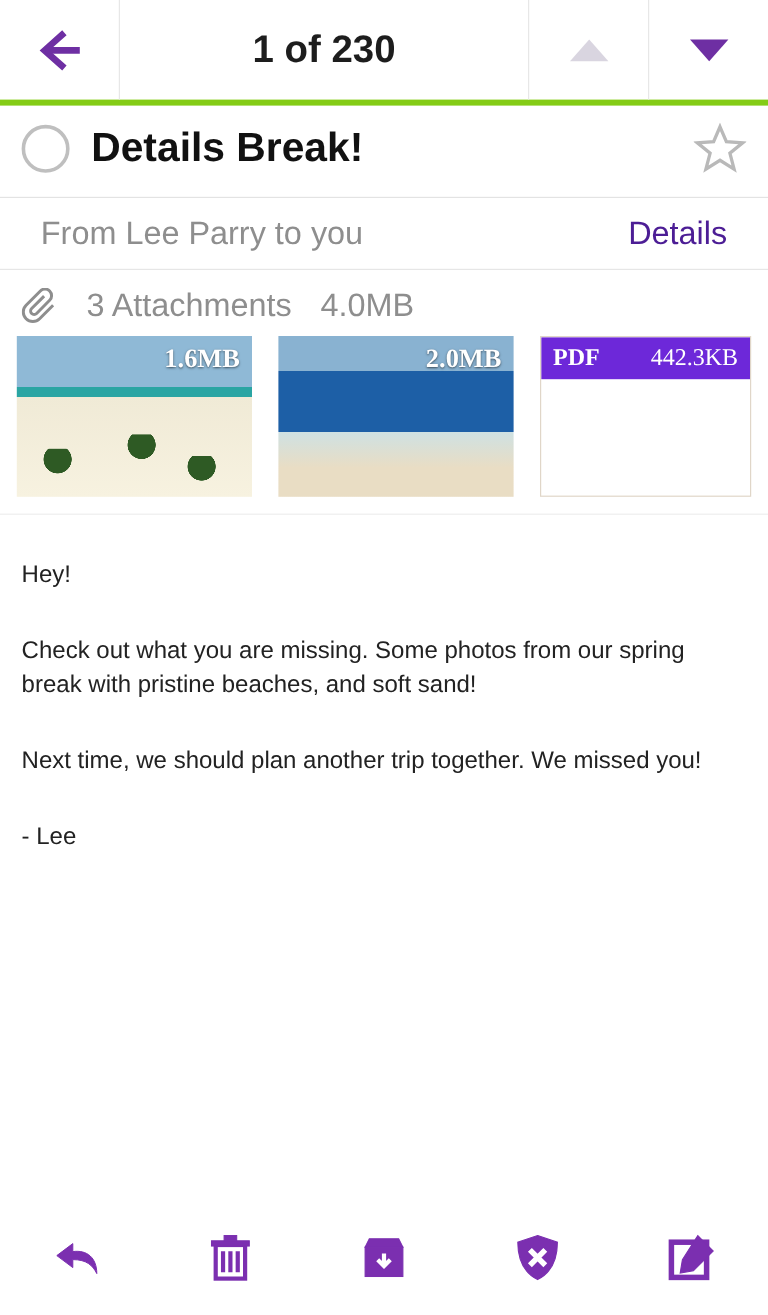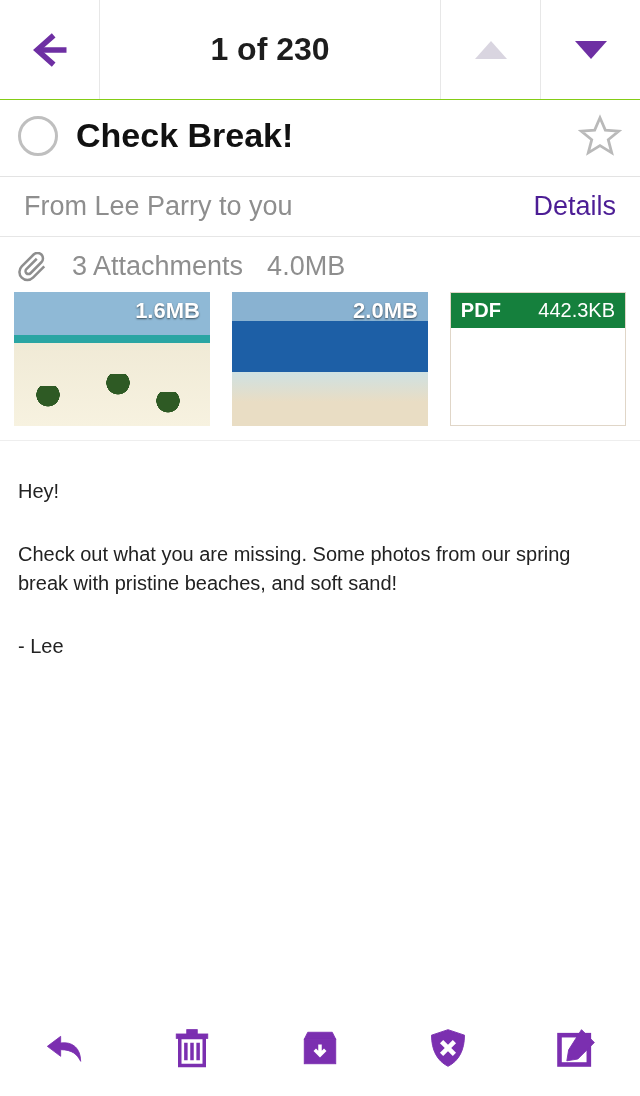--- a/index.html
+++ b/index.html
@@ -1,50 +1,50 @@
 <!DOCTYPE html>
 <html><head>
 <meta charset="utf-8">
 <style>
   * { box-sizing: border-box; margin: 0; padding: 0; }
   html, body { width: 640px; height: 1096px; font-family: -apple-system, "Helvetica Neue", Arial, sans-serif; background: #fff; color: #222; overflow: hidden; }
   
-  .topbar { height: 100px; display: flex; align-items: stretch; border-bottom: 1px solid #84cc16; }
+  .topbar { height: 88px; display: flex; align-items: stretch; border-bottom: 5px solid #84cc16; }
   .tb-back { width: 100px; display:flex; align-items:center; justify-content:center; border-right:1px solid #e7e7e7; }
   .tb-title { flex: 1; display:flex; align-items:center; justify-content:center; font-size: 32px; font-weight: 600; color:#1d1d1d;}
   .tb-up, .tb-down { width: 100px; display:flex; align-items:center; justify-content:center; border-left:1px solid #e7e7e7;}
   .arrow-left-svg { width:44px; height:44px; }
   .tri-up { width:0; height:0; border-left:16px solid transparent; border-right:16px solid transparent; border-bottom:18px solid #d9d5e0;}
   .tri-down { width:0; height:0; border-left:16px solid transparent; border-right:16px solid transparent; border-top:18px solid #6e2fa3;}
   
   .subject-row { display:flex; align-items:center; padding: 14px 18px 18px 18px; border-bottom:1px solid #e3e3e3;}
   .sel-circle { width:40px; height:40px; border:3px solid #bfbfbf; border-radius:50%; flex-shrink:0; margin-right:18px;}
   .subj-block { flex:1; min-width:0;}
   .subj { font-size: 34px; font-weight:700; color:#111; line-height:1.15;}
   .subj-date { font-size:26px; color:#8e8e8e; margin-top:2px;}
   .star { width:44px; height:44px; flex-shrink:0;}
   
-  .from-row { display:flex; align-items:center; justify-content:space-between; padding: 14px 24px; border-bottom:1px solid #e6e6e6;}
+  .from-row { display:flex; align-items:center; justify-content:space-between; padding: 14px 34px; border-bottom:1px solid #e6e6e6;}
   .from-text { font-size:27px; color:#8e8e8e;}
   .details { font-size:27px; color:#4c1d95;}
   
   .att-head { display:flex; align-items:center; gap:24px; padding: 14px 18px 10px 18px; color:#8e8e8e; font-size:27px;}
   .clip { width:30px; height:30px; }
   
-  .att-strip { display:flex; gap:22px; padding: 0 14px 14px 14px; border-bottom:1px solid #eee;}
+  .att-strip { display:flex; gap:22px; padding: 0 14px 14px 14px; border-bottom:1px solid #eee;font-family:Liberation Serif, serif;}
   .att { position:relative; width:198px; height:134px; background:#ccc; overflow:hidden; }
   .att .size-badge { position:absolute; top:6px; right:10px; color:#fff; font-weight:600; font-size:22px; text-shadow:0 1px 2px rgba(0,0,0,.6);}
   
   .photo1 { background: linear-gradient(to bottom, #8fb9d6 0%, #8fb9d6 32%, #2aa5a3 32%, #2aa5a3 38%, #f0ead6 38%, #f7f2e0 100%);}
   .palm { position:absolute; width:28px; height:22px; background: radial-gradient(circle at 50% 40%, #2e5a24 0%, #2e5a24 60%, transparent 62%); }
   
   .photo2 { background: linear-gradient(to bottom, #89b2d1 0%, #89b2d1 22%, #1d5fa6 22%, #1d5fa6 60%, #cfe1e2 60%, #e9ddc4 82%, #e9ddc4 100%);}
   
   .pdf { width:178px; background:#fff; border:1px solid #e0d6c8; display:flex; flex-direction:column;}
-  .pdf-head { background:#15803d; color:#fff; font-weight:700; font-size:20px; padding:6px 10px; display:flex; justify-content:space-between;}
+  .pdf-head { background:#6d28d9; color:#fff; font-weight:700; font-size:20px; padding:6px 10px; display:flex; justify-content:space-between;}
   .pdf-head .sz { font-weight:500;}
   .pdf-title { padding:10px 12px; color:#c9401b; font-size:24px;}
   
   .mail-body { padding: 36px 18px; font-size:20px; line-height:1.45; color:#222;}
   .mail-body p { margin-bottom: 34px;}
   
   .bottombar { position:absolute; left:0; right:0; bottom:0; height:96px; display:flex; align-items:center; justify-content:space-around; background:#fff;}
   .bb-btn { width:64px; height:64px; display:flex; align-items:center; justify-content:center; }
   .purple { color:#7b2fb0; fill:#7b2fb0; stroke:#7b2fb0;}
 </style>
@@ -63,21 +63,21 @@
     <div class="tri-up"></div>
   </div>
   <div class="tb-down">
     <div class="tri-down"></div>
   </div>
 </div>
 
 <div class="subject-row">
   <div class="sel-circle"></div>
   <div class="subj-block">
-    <div class="subj">Check Break!</div>
+    <div class="subj">Details Break!</div>
   </div>
   <svg class="star" viewBox="0 0 48 48">
     <path d="M24 4 L29.8 17.6 L44.6 18.6 L33 28 L36.8 42.4 L24 34.4 L11.2 42.4 L15 28 L3.4 18.6 L18.2 17.6 Z" fill="none" stroke="#b9b9b9" stroke-width="3"></path>
   </svg>
 </div>
 
 <div class="from-row">
   <div class="from-text">From Lee Parry to you</div>
   <div class="details">Details</div>
 </div>
@@ -104,20 +104,21 @@
     <div class="pdf-head">
       <span>PDF</span>
       <span class="sz">442.3KB</span>
     </div>
   </div>
 </div>
 
 <div class="mail-body">
   <p>Hey!</p>
   <p>Check out what you are missing. Some photos from our spring break with pristine beaches, and soft sand!</p>
+  <p>Next time, we should plan another trip together. We missed you!</p>
   <p>- Lee</p>
 </div>
 
 <div class="bottombar">
   <div class="bb-btn">
     <svg class="purple" viewBox="0 0 48 48" width="48" height="40">
       <path d="M20 10 L4 22 L20 34 L20 26 C34 26 40 32 44 40 C44 24 34 16 20 18 Z" fill="#7b2fb0"></path>
     </svg>
   </div>
   <div class="bb-btn">

